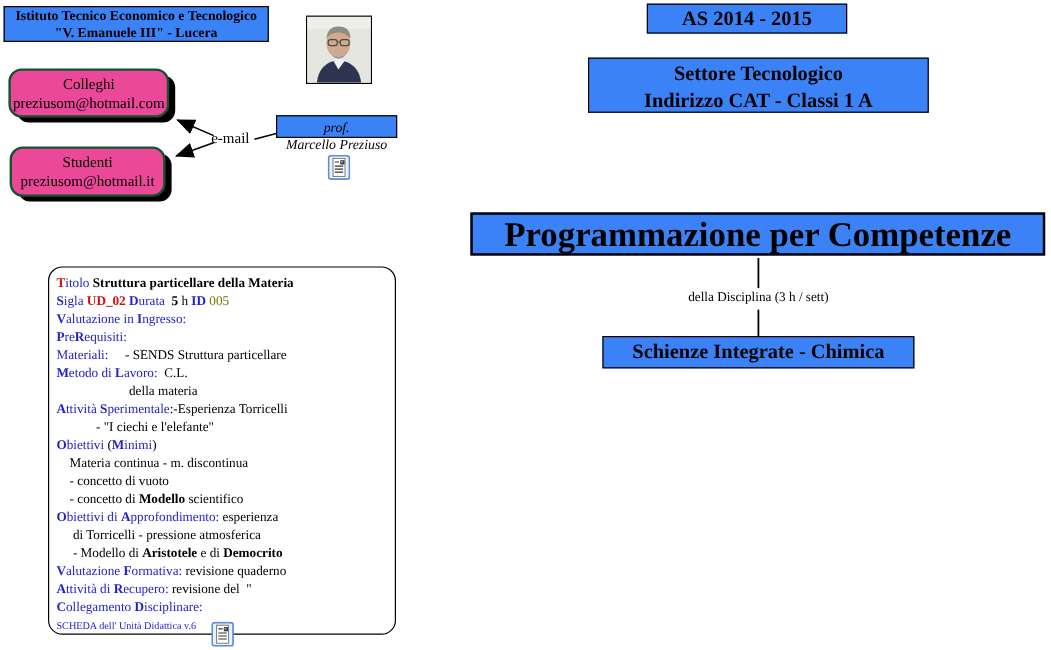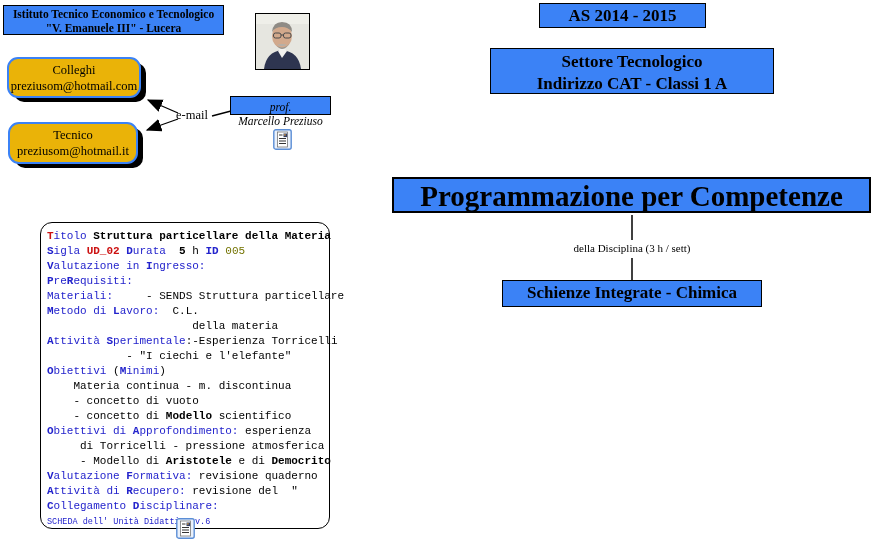--- a/index.html
+++ b/index.html
@@ -8,38 +8,38 @@
   .abs{position:absolute;}
   .box{border:1px solid #000;background:#3b82f6;text-align:center;box-sizing:border-box;}
   
   #school-box{left:3px;top:5px;width:221px;height:30px;font-weight:bold;font-size:11.5px;line-height:13.5px;padding-top:2px;}
   
   #photo{left:255px;top:13px;width:55px;height:57px;border:1px solid #000;box-sizing:border-box;background:#e3e3dd;}
   
   #year-box{left:539px;top:3px;width:167px;height:25px;font-weight:bold;font-size:17px;line-height:23px;}
   #sector-box{left:490px;top:48px;width:284px;height:46px;font-weight:bold;font-size:17px;line-height:21.5px;padding-top:2px;}
   
-  .node{border:2px solid #3b82f6;border-radius:11px;background:#eab308;text-align:center;
+  .node{border:2px solid #14532d;border-radius:11px;background:#ec4899;text-align:center;
         font-size:12.5px;line-height:15.5px;box-sizing:border-box;
         box-shadow:6px 5px 0 -1px #000;}
   #node-colleghi{left:7px;top:57px;width:134px;height:41px;padding-top:4px;}
   #node-studenti{left:8px;top:122px;width:130px;height:42px;padding-top:4px;}
   #email-label{left:176px;top:108px;font-size:12.5px;}
   #prof-box{left:230px;top:96px;width:101px;height:19px;font-style:italic;font-size:11.5px;line-height:14px;padding-top:3px;}
   .doc-icon{width:19px;height:21px;display:block;}
   #prof-icon{left:273px;top:129px;}
   #card-icon{left:176px;top:518px;}
   
   #title-box{left:392px;top:177px;width:479px;height:36px;border-width:2px;font-weight:bold;font-size:29px;line-height:34px;}
   #subtitle{left:502px;top:242px;width:260px;text-align:center;font-size:11px;}
   #discipline-box{left:502px;top:280px;width:260px;height:27px;font-weight:bold;font-size:17px;line-height:24px;}
   
   #unit-card{left:40px;top:222px;width:290px;height:307px;border:1px solid #000;border-radius:12px;
              background:#fff;box-sizing:border-box;padding:6px 5px 0 6px;}
-  .card-line{white-space:pre;font-family:Liberation Mono, monospace;font-size:11px;line-height:15px;}
+  .card-line{white-space:pre;font-family:Liberation Serif, serif;font-size:11px;line-height:15px;}
   .seg-b {color:#2323cc;}
   .seg-bb{color:#2323cc;font-weight:bold;}
   .seg-k {color:#000;}
   .seg-kb{color:#000;font-weight:bold;}
   .seg-rb{color:#cc1111;font-weight:bold;}
   .seg-o {color:#737300;}
   .seg-bs{color:#2323cc;font-size:8.5px;}
   svg.overlay{position:absolute;left:0;top:0;pointer-events:none;}
 </style>
 </head>
@@ -88,21 +88,21 @@
   <div id="sector-box" class="abs box">
     <div>Settore Tecnologico</div>
     <div>Indirizzo CAT - Classi 1 A</div>
   </div>
 
   <div id="node-colleghi" class="abs node">
     <div>Colleghi</div>
     <div>preziusom@hotmail.com</div>
   </div>
   <div id="node-studenti" class="abs node">
-    <div>Tecnico</div>
+    <div>Studenti</div>
     <div>preziusom@hotmail.it</div>
   </div>
 
   <div id="email-label" class="abs">e-mail</div>
 
   <div id="prof-box" class="abs box">
     <div>prof.</div>
     <div>Marcello Preziuso</div>
   </div>
 

